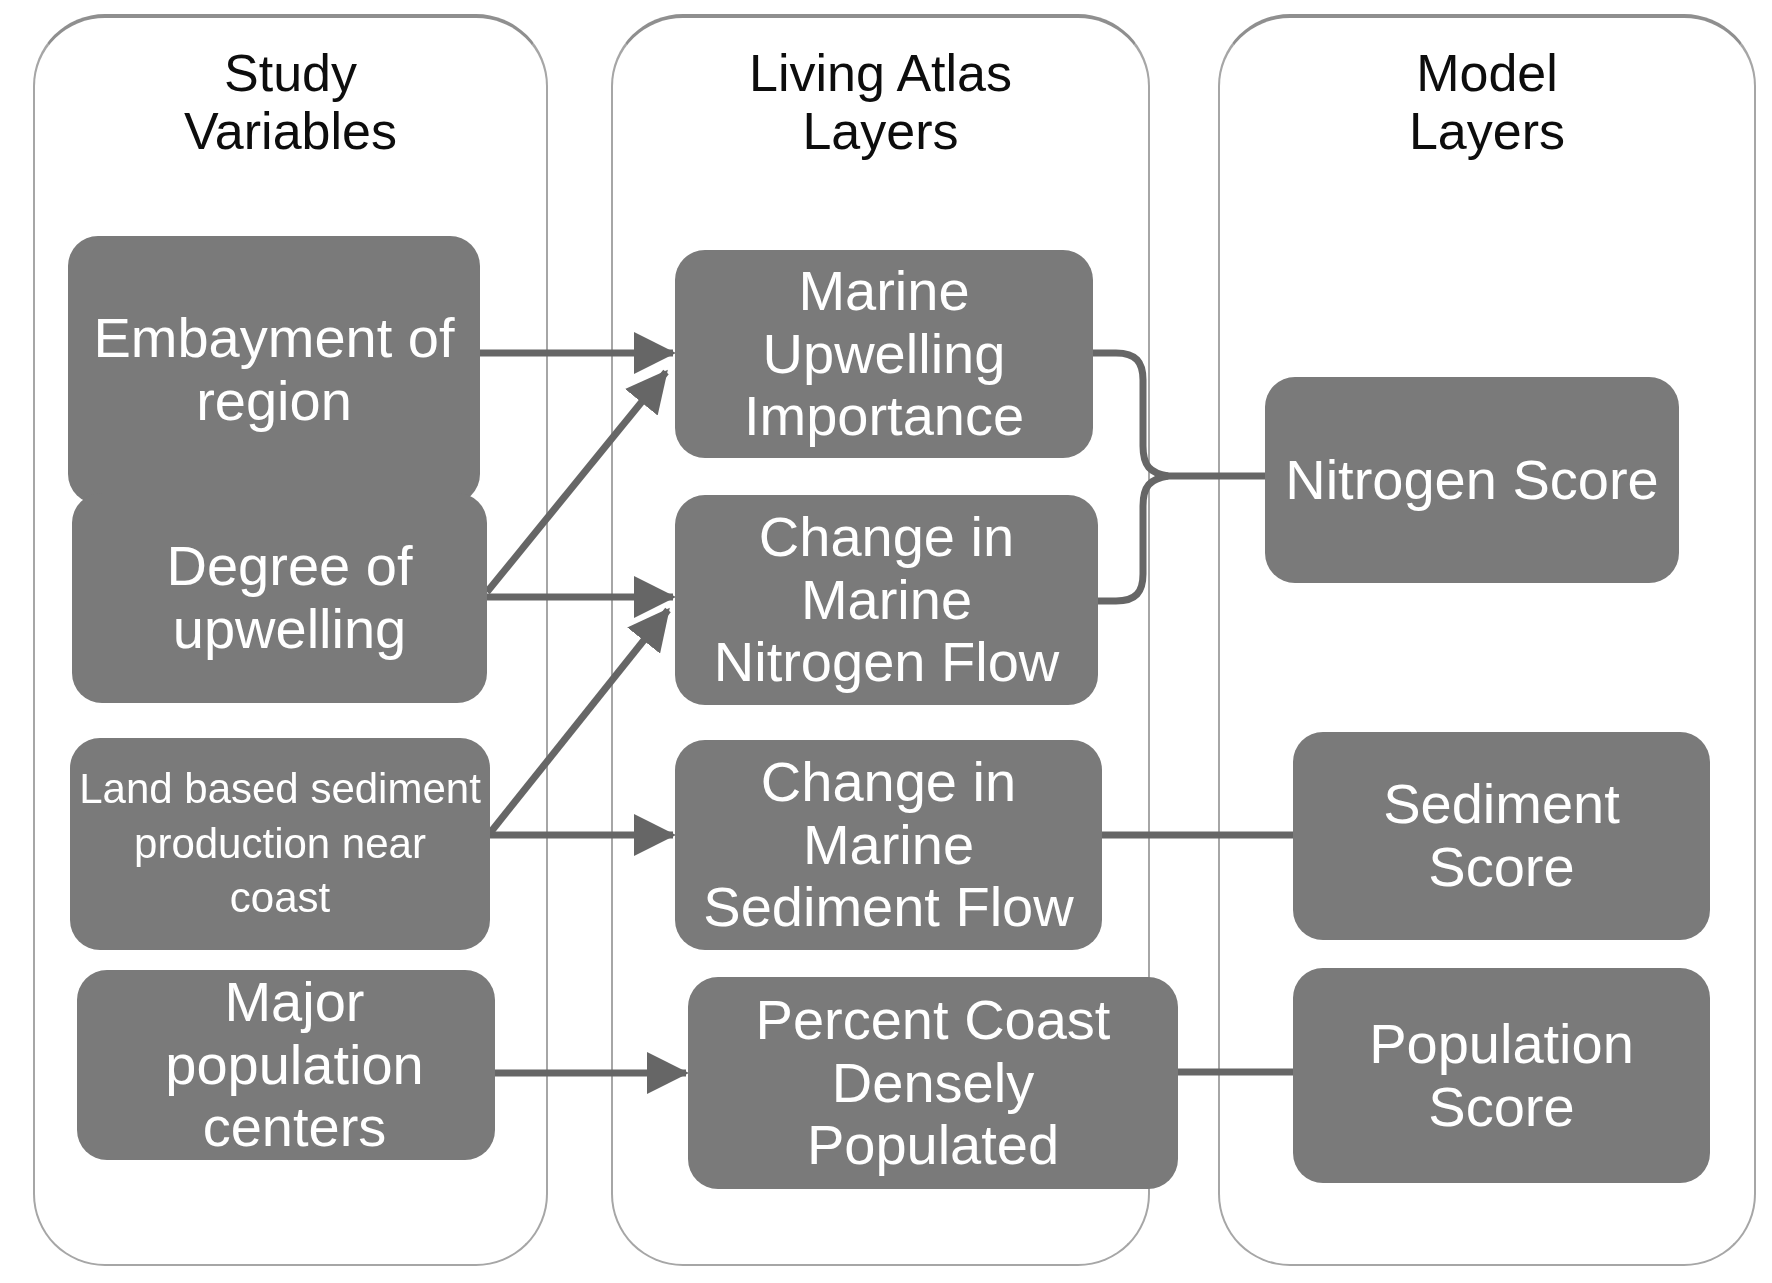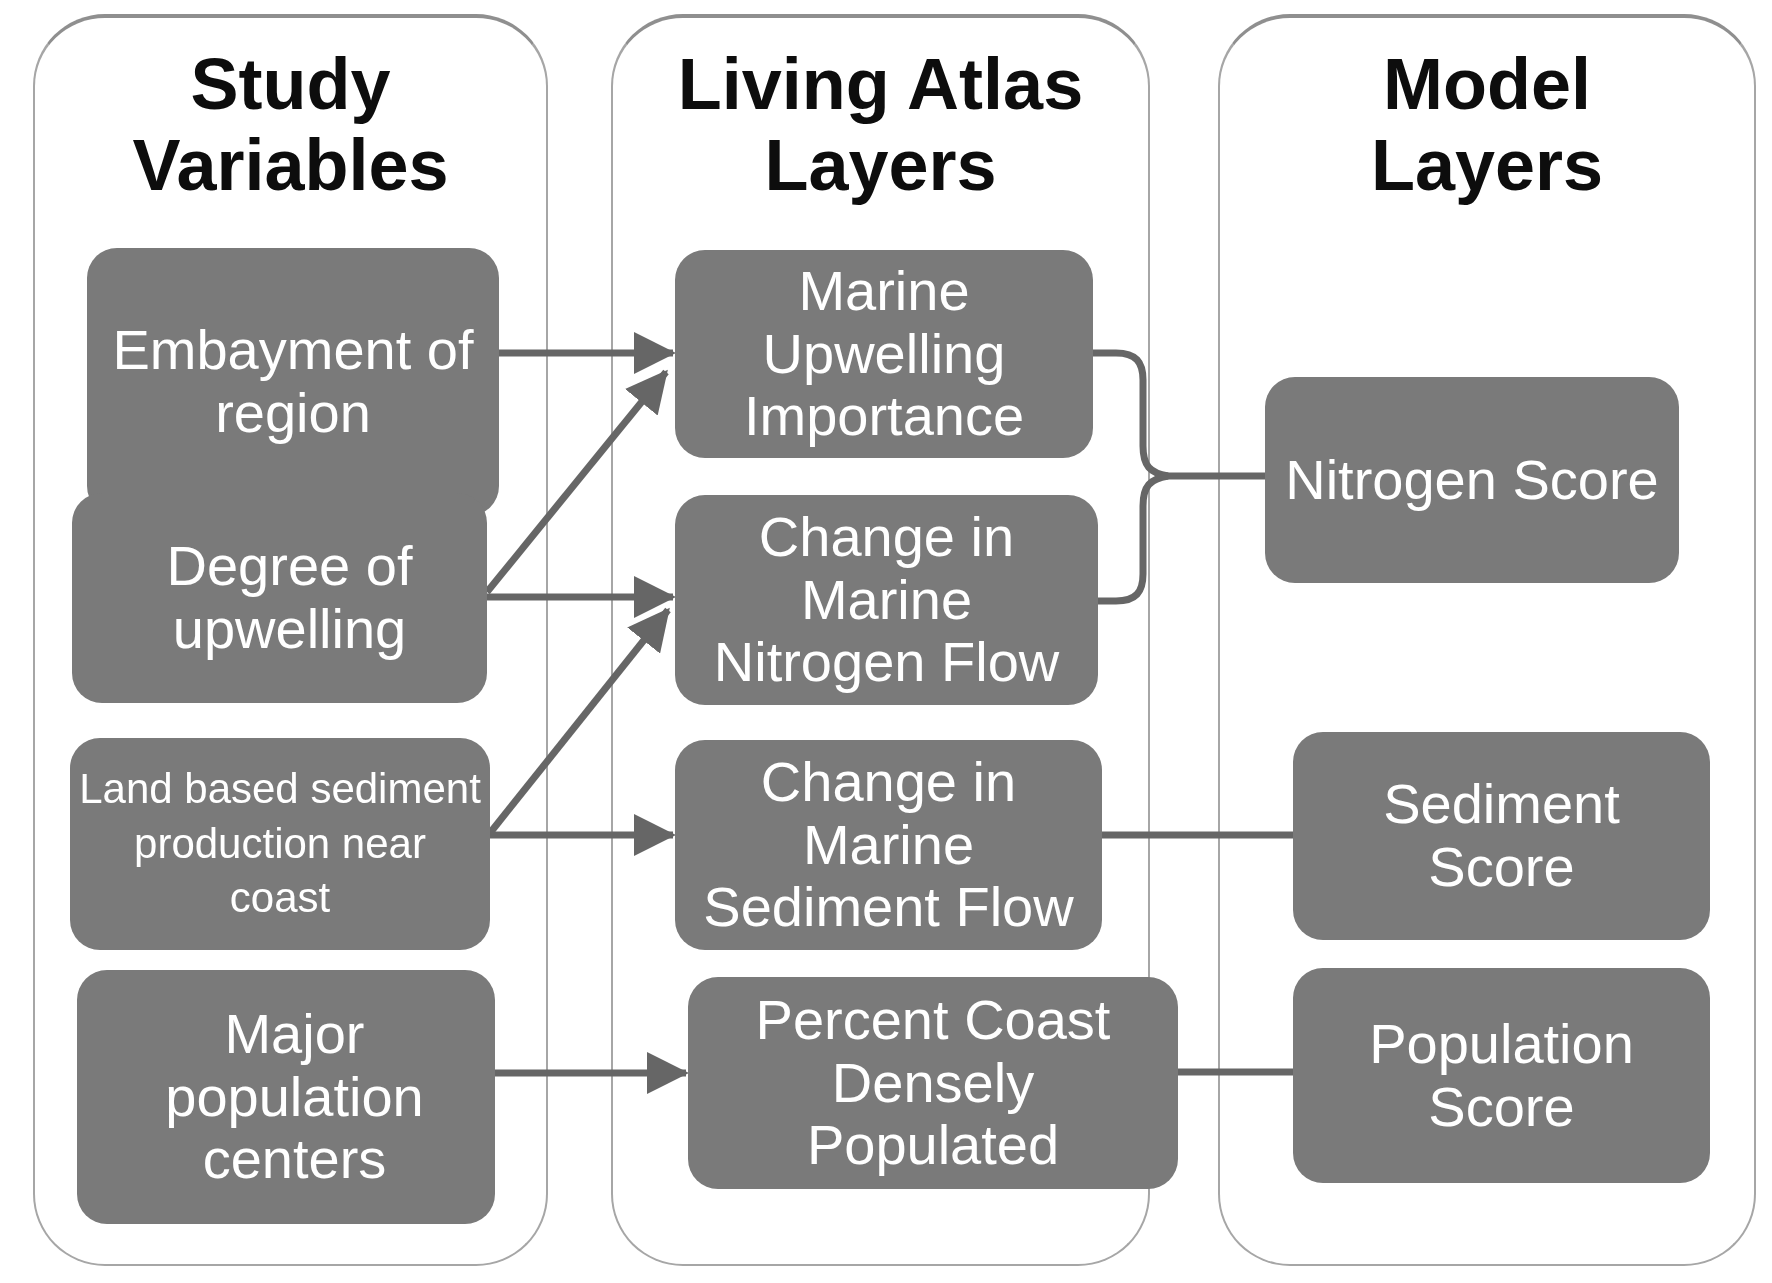--- a/index.html
+++ b/index.html
@@ -21,41 +21,41 @@
     position:absolute;top:14px;height:1252px;background:transparent;
     border:2px solid var(--container-border);
     border-top:4px solid var(--container-top);
     border-radius:72px;box-sizing:border-box;
   }
   #col-study{left:33px;width:515px;}
   #col-atlas{left:611px;width:539px;}
   #col-model{left:1218px;width:538px;}
   
   .col-title{
-    position:absolute;top:44px;text-align:center;font-weight:bold;
-    font-size:72px;line-height:1.12;color:var(--title-text);
+    position:absolute;top:44px;text-align:center;font-weight:normal;
+    font-size:52px;line-height:1.12;color:var(--title-text);
   }
   #t-study{left:33px;width:515px;}
   #t-atlas{left:611px;width:539px;}
   #t-model{left:1218px;width:538px;}
   
   #wires{position:absolute;left:0;top:0;width:1772px;height:1283px;}
   .conn{stroke:var(--connector);stroke-width:7;fill:none;}
   .arrowhead{fill:var(--connector);}
   
   .node{
     position:absolute;background:var(--node-fill);color:var(--node-text);
     border-radius:30px;display:flex;align-items:center;justify-content:center;
     text-align:center;font-size:56px;line-height:1.12;box-sizing:border-box;
   }
   .node.small{font-size:42px;line-height:1.3;}
-  #n-embayment{left:68px;top:248px;width:412px;height:268px;margin-left:19px;}
+  #n-embayment{left:68px;top:236px;width:412px;height:268px;}
   #n-degree{left:72px;top:493px;width:415px;height:210px;padding-left:20px;}
   #n-land{left:70px;top:738px;width:420px;height:212px;}
-  #n-major{left:77px;top:970px;width:418px;height:254px;padding-left:17px;}
+  #n-major{left:77px;top:970px;width:418px;height:190px;padding-left:17px;}
   #n-marine{left:675px;top:250px;width:418px;height:208px;}
   #n-nitroflow{left:675px;top:495px;width:423px;height:210px;}
   #n-sedflow{left:675px;top:740px;width:427px;height:210px;}
   #n-percent{left:688px;top:970px;width:490px;height:212px;margin-top:7px;}
   #n-nscore{left:1265px;top:377px;width:414px;height:206px;}
   #n-sscore{left:1293px;top:732px;width:417px;height:208px;}
   #n-pscore{left:1293px;top:968px;width:417px;height:215px;}
 </style>
 </head>
 <body>

